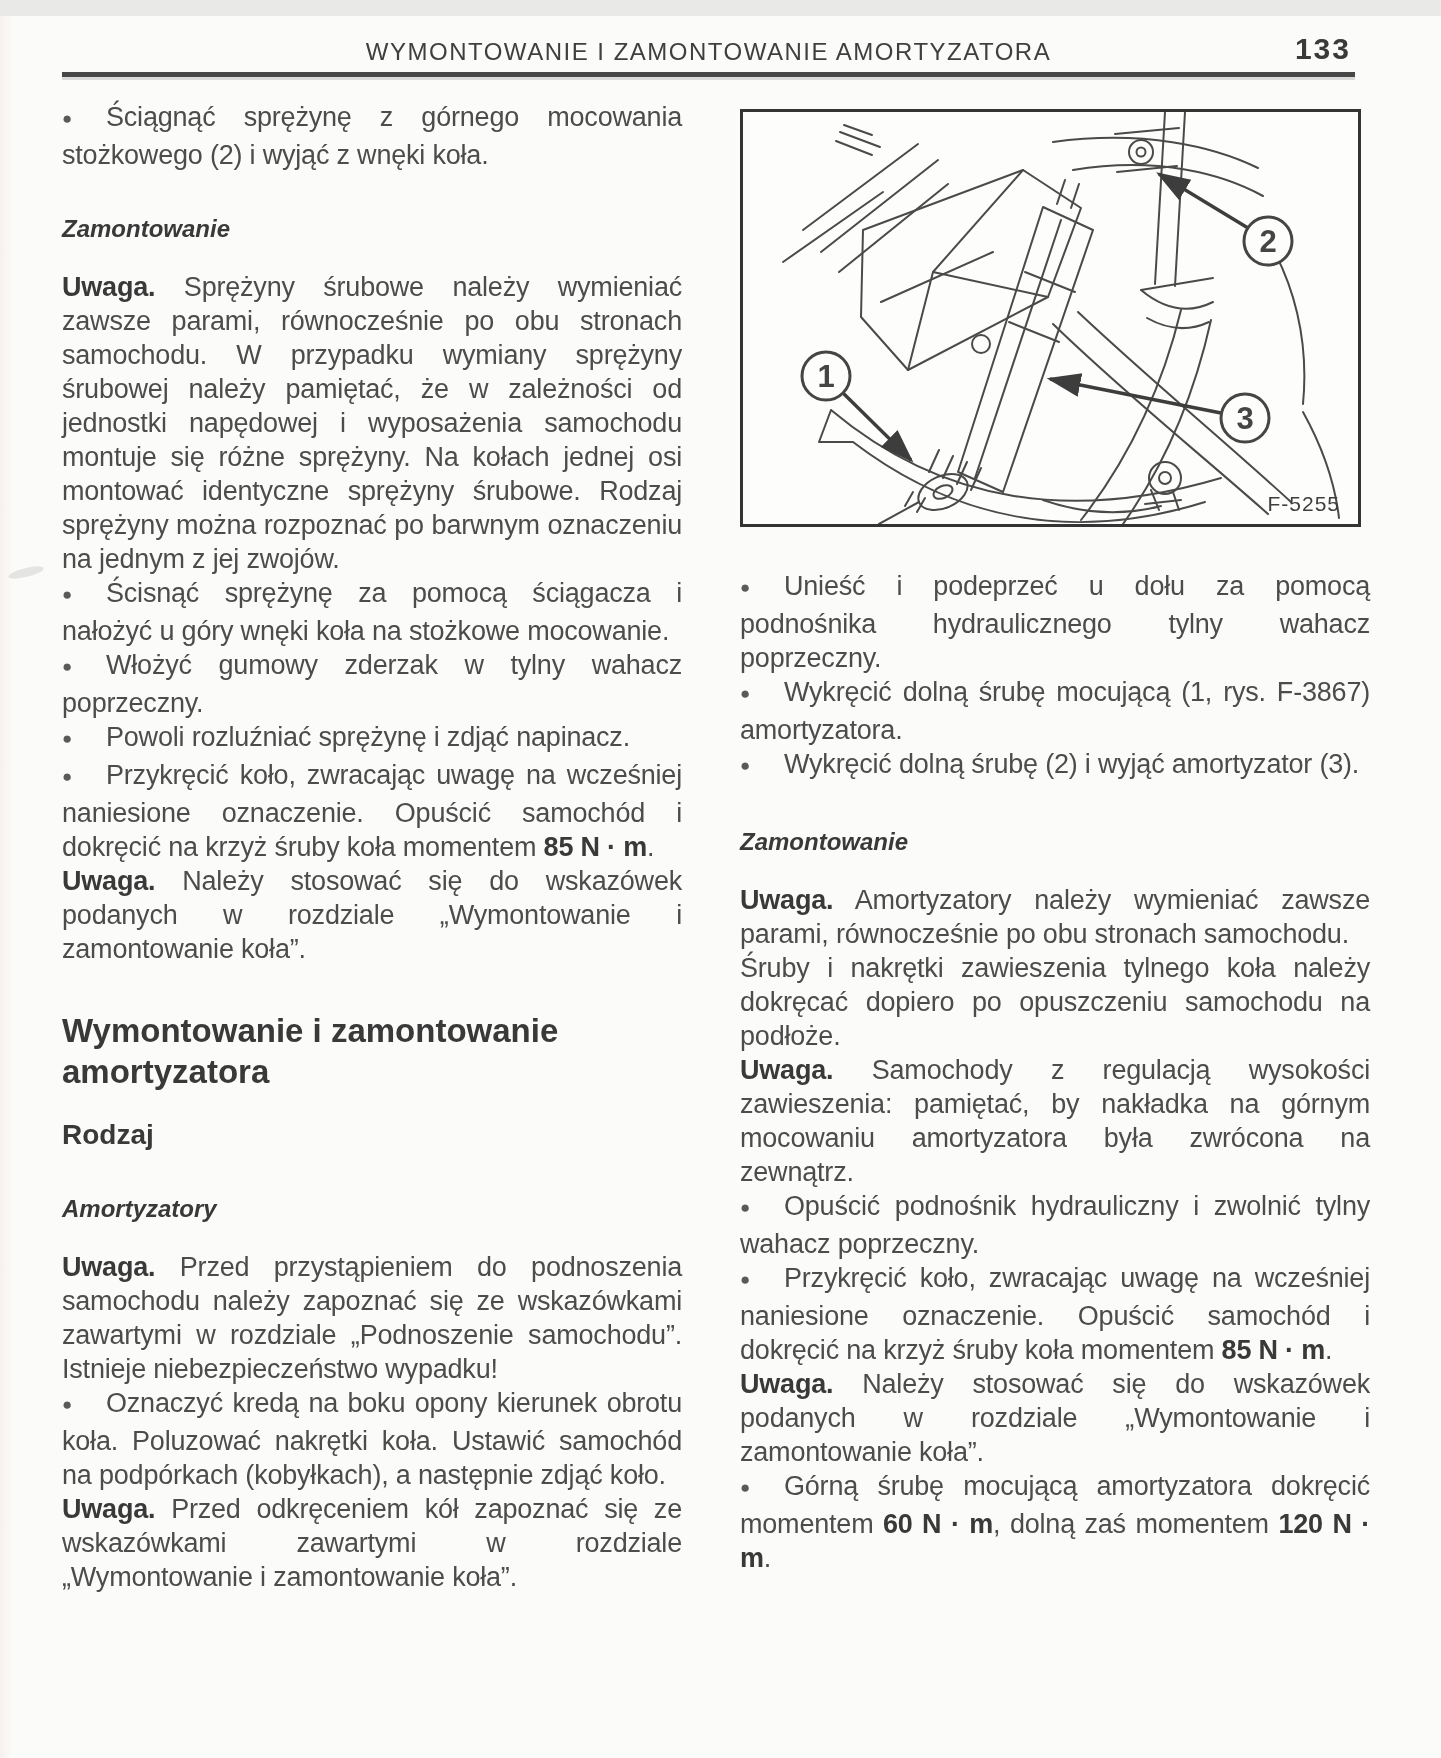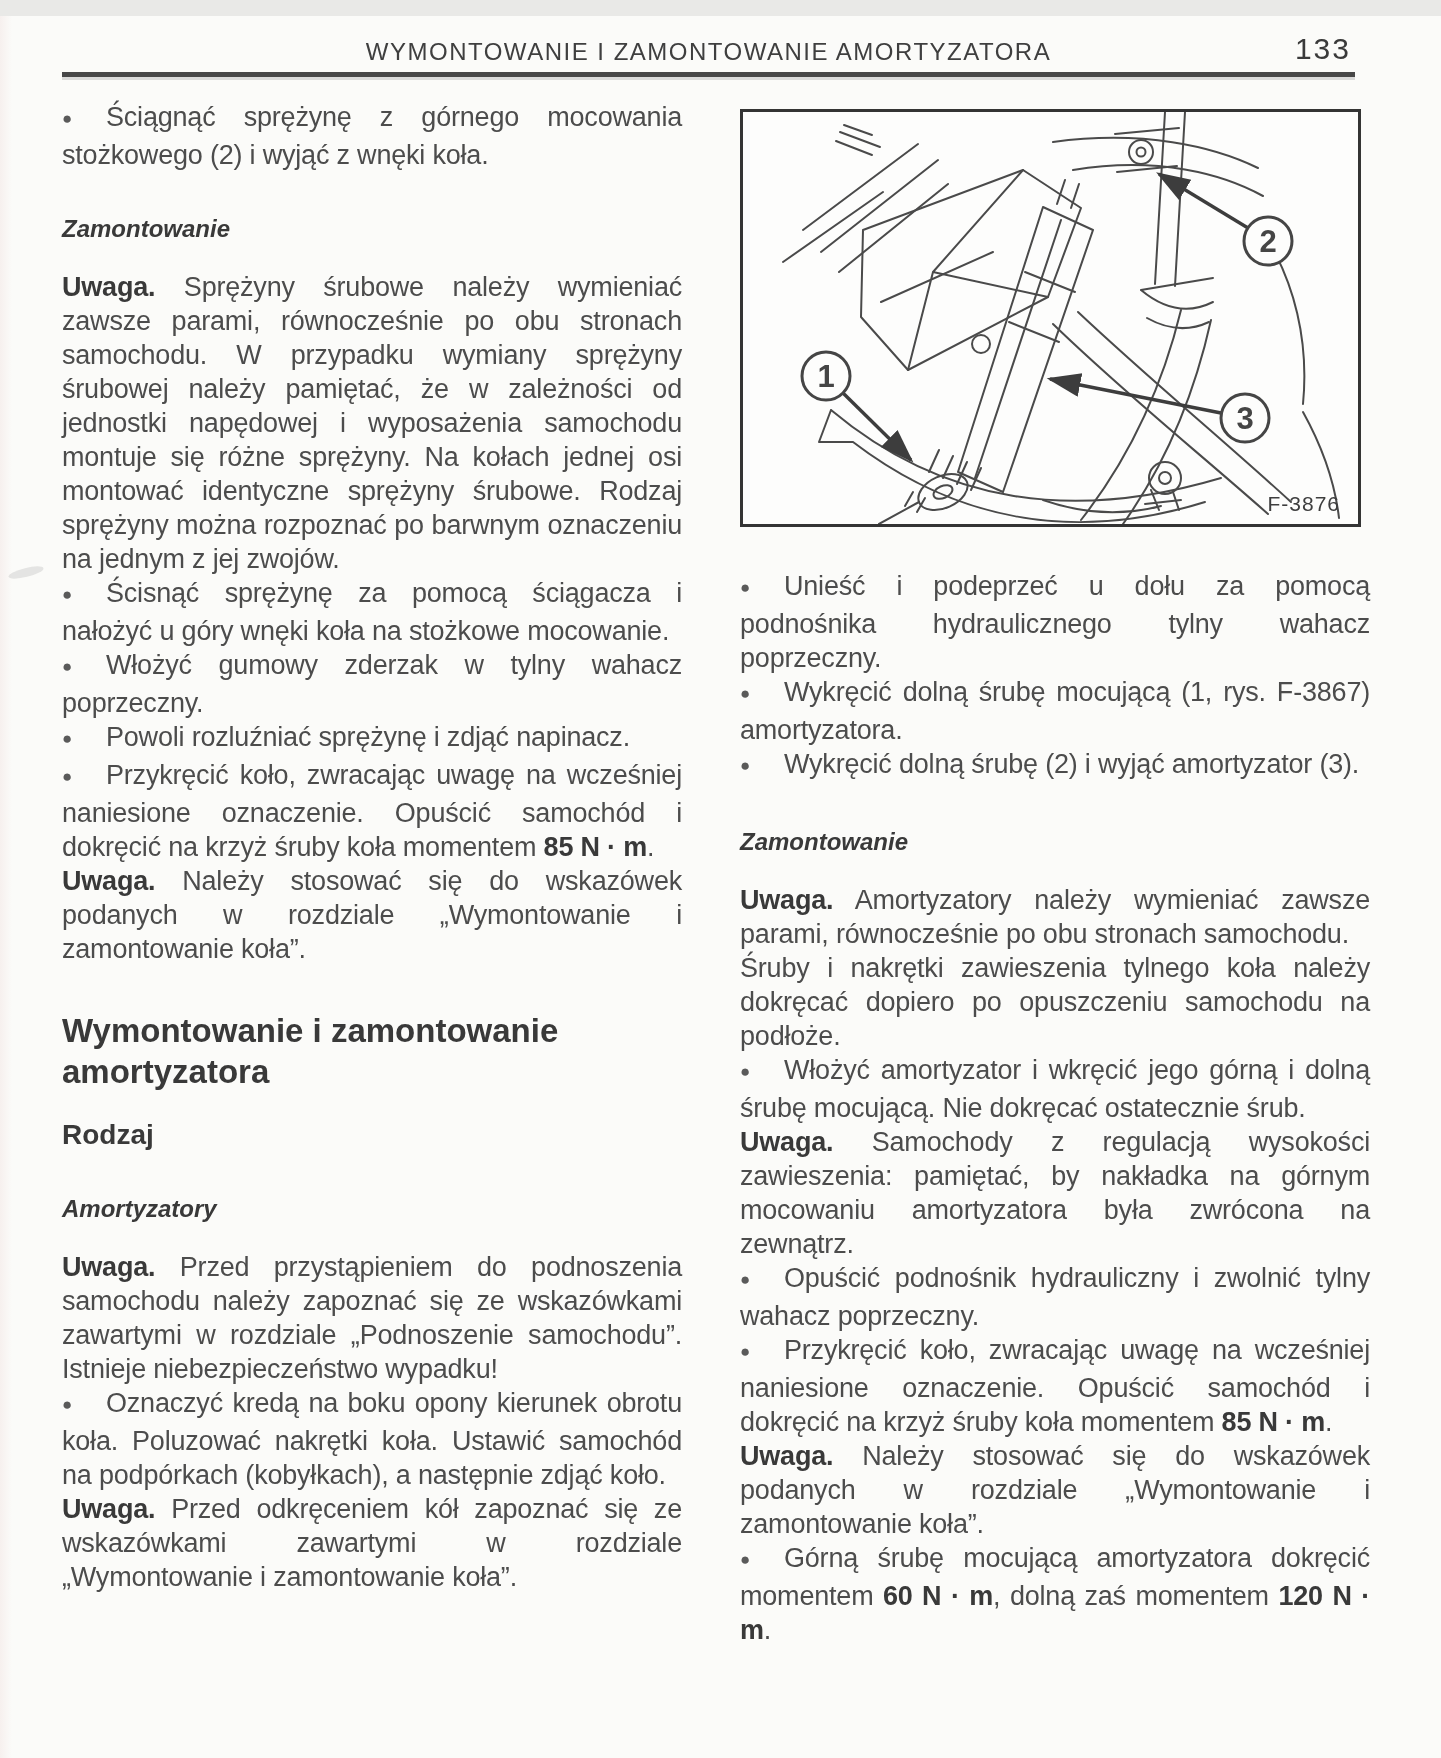--- a/index.html
+++ b/index.html
@@ -16,21 +16,21 @@
     background:linear-gradient(to top, rgba(60,60,60,0.07), rgba(0,0,0,0)); }
   .smudge { position:absolute; left:8px; top:552px; width:36px; height:9px;
     background:rgba(110,110,110,0.16); border-radius:50%; transform:rotate(-14deg); }
 
   
   .header { position:absolute; left:62px; top:12px; width:1293px; height:50px; }
   .header-title {
     position:absolute; left:50%; top:10px; transform:translateX(-50%);
     font-size:24px; letter-spacing:1.5px; color:#3f3f3f; white-space:nowrap;
   }
-  .page-number { position:absolute; right:4px; top:4px; font-size:30px; font-weight:400; color:#3a3a3a; letter-spacing:2px; }
+  .page-number { position:absolute; right:4px; top:4px; font-size:30px; font-weight:700; color:#3a3a3a; letter-spacing:2px; }
   .header-rule { position:absolute; left:0; right:0; top:44px; height:5px;
     background:var(--rule,#474747); box-shadow:0 3px 0 rgba(70,70,70,0.18); }
 
   
   .col { position:absolute; top:84px; text-align:justify; }
   .col-left  { left:62px;  width:620px; }
   .col-right { left:740px; width:630px; top:93px; }
 
   .blk { margin:0; font-size:27px; line-height:34px; letter-spacing:-0.2px; }
   .blk strong, .h-sub, .h-section, .h-italic { color:var(--heading-ink,#393939); }
@@ -121,30 +121,29 @@
         </g>
         <g font-family="Liberation Sans, sans-serif" font-size="31" font-weight="700" fill="#454545" text-anchor="middle">
           <circle cx="83" cy="264" r="24" fill="#fdfdfc" stroke="#454545" stroke-width="3"></circle>
           <circle cx="525" cy="129" r="24" fill="#fdfdfc" stroke="#454545" stroke-width="3"></circle>
           <circle cx="502" cy="306" r="24" fill="#fdfdfc" stroke="#454545" stroke-width="3"></circle>
           <text x="83" y="275">1</text>
           <text x="525" y="140">2</text>
           <text x="502" y="317">3</text>
         </g>
       </svg>
-      <span class="figure-label">F-3876</span>
+      <span class="figure-label">F-5255</span>
     </div>
     <div id="right-blocks">
         <p class="blk bullet"><span class="blt">●</span>Unieść i podeprzeć u dołu za pomocą podnośnika hydraulicznego tylny wahacz poprzeczny.</p>
         <p class="blk bullet"><span class="blt">●</span>Wykręcić dolną śrubę mocującą (1, rys. F-3867) amortyzatora.</p>
         <p class="blk bullet"><span class="blt">●</span>Wykręcić dolną śrubę (2) i wyjąć amortyzator (3).</p>
         <h3 class="h-italic">Zamontowanie</h3>
         <p class="blk para"><strong>Uwaga.</strong> Amortyzatory należy wymieniać zawsze parami, równocześnie po obu stronach samochodu.</p>
         <p class="blk para">Śruby i nakrętki zawieszenia tylnego koła należy dokręcać dopiero po opuszczeniu samochodu na podłoże.</p>
-        <p class="blk bullet"><span class="blt">●</span>Włożyć amortyzator i wkręcić jego górną i dolną śrubę mocującą. Nie dokręcać ostatecznie śrub.</p>
         <p class="blk para"><strong>Uwaga.</strong> Samochody z regulacją wysokości zawieszenia: pamiętać, by nakładka na górnym mocowaniu amortyzatora była zwrócona na zewnątrz.</p>
         <p class="blk bullet"><span class="blt">●</span>Opuścić podnośnik hydrauliczny i zwolnić tylny wahacz poprzeczny.</p>
         <p class="blk bullet"><span class="blt">●</span>Przykręcić koło, zwracając uwagę na wcześniej naniesione oznaczenie. Opuścić samochód i dokręcić na krzyż śruby koła momentem <strong>85 N · m</strong>.</p>
         <p class="blk para"><strong>Uwaga.</strong> Należy stosować się do wskazówek podanych w rozdziale „Wymontowanie i zamontowanie koła”.</p>
         <p class="blk bullet"><span class="blt">●</span>Górną śrubę mocującą amortyzatora dokręcić momentem <strong>60 N · m</strong>, dolną zaś momentem <strong>120 N · m</strong>.</p>
       </div>
   </div>
 </div>
 
 </body></html>

